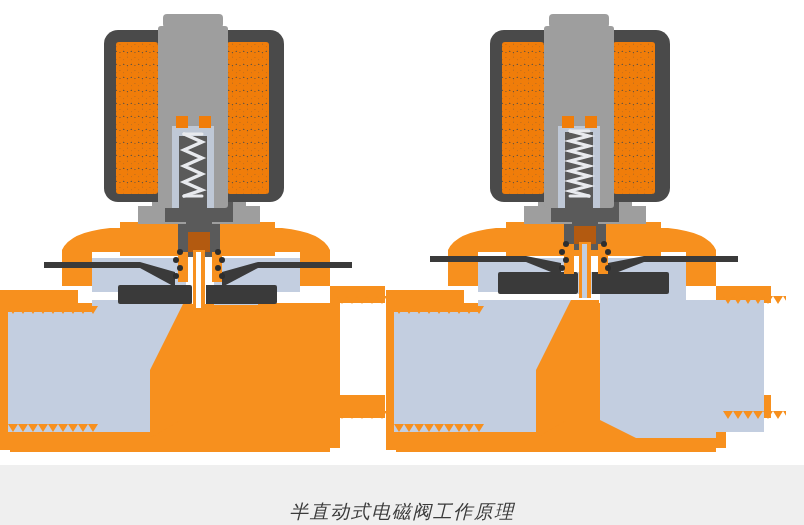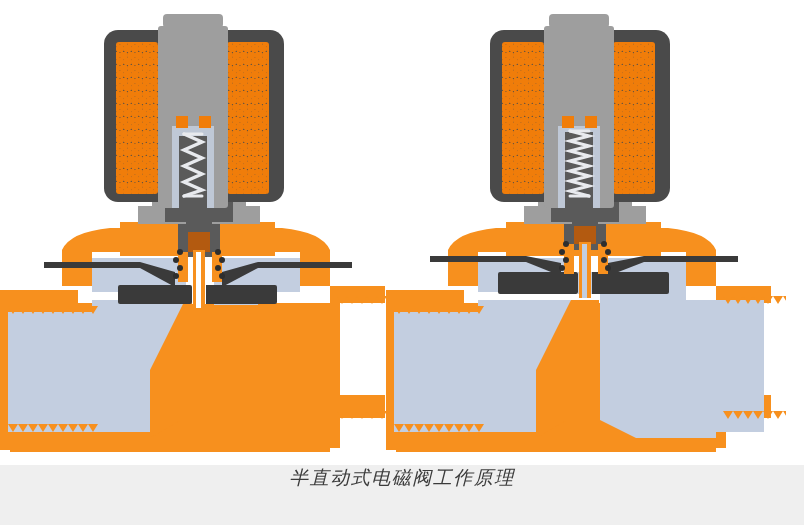--- a/index.html
+++ b/index.html
@@ -11,21 +11,21 @@
     position:relative;
   }
   #stage{position:absolute;left:0;top:0;width:804px;height:525px;background:#fff;}
   #diagram-area{position:absolute;left:0;top:0;width:804px;height:465px;background:#fff;}
   svg.valve{position:absolute;top:0;display:block;}
   #valve-closed{left:0px;}
   #valve-open{left:386px;}
   #caption-band{
     position:absolute;left:0;top:465px;width:804px;height:60px;
     background:#efefef;
-    display:flex;align-items:flex-start;justify-content:center;
+    display:flex;align-items:flex-end;justify-content:center;
   }
   #caption-text{
     font-family:"Liberation Sans","DejaVu Sans",sans-serif;
     font-size:19px;
     font-style:italic;
     font-weight:400;
     color:#3b3b3b;
     letter-spacing:1.5px;
     white-space:nowrap;
   }

